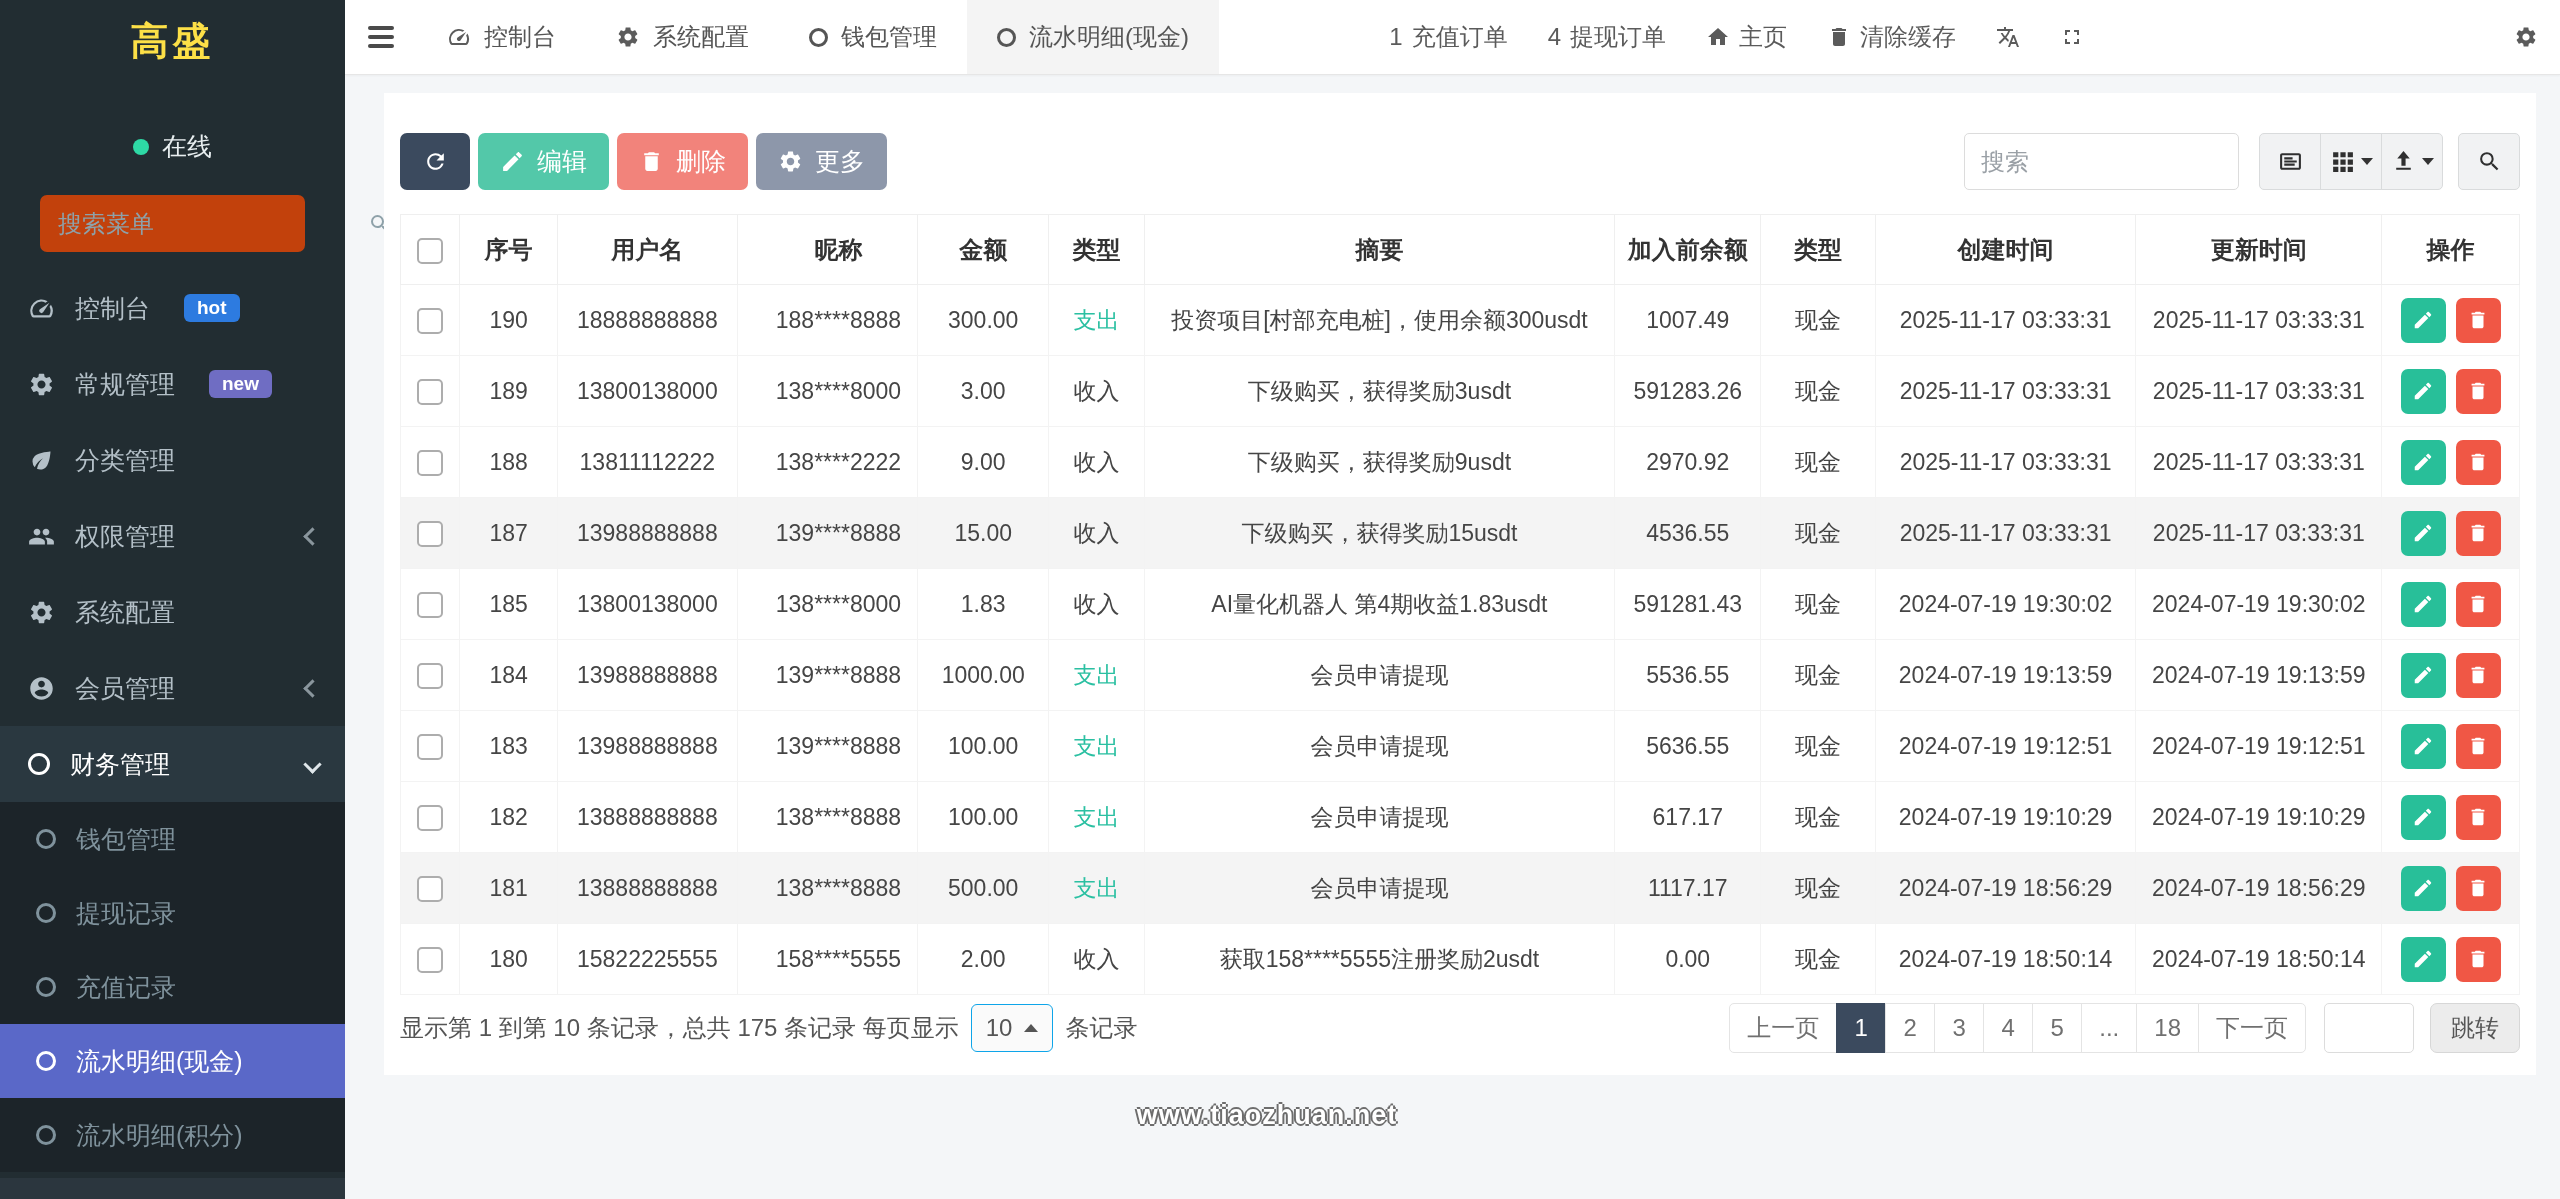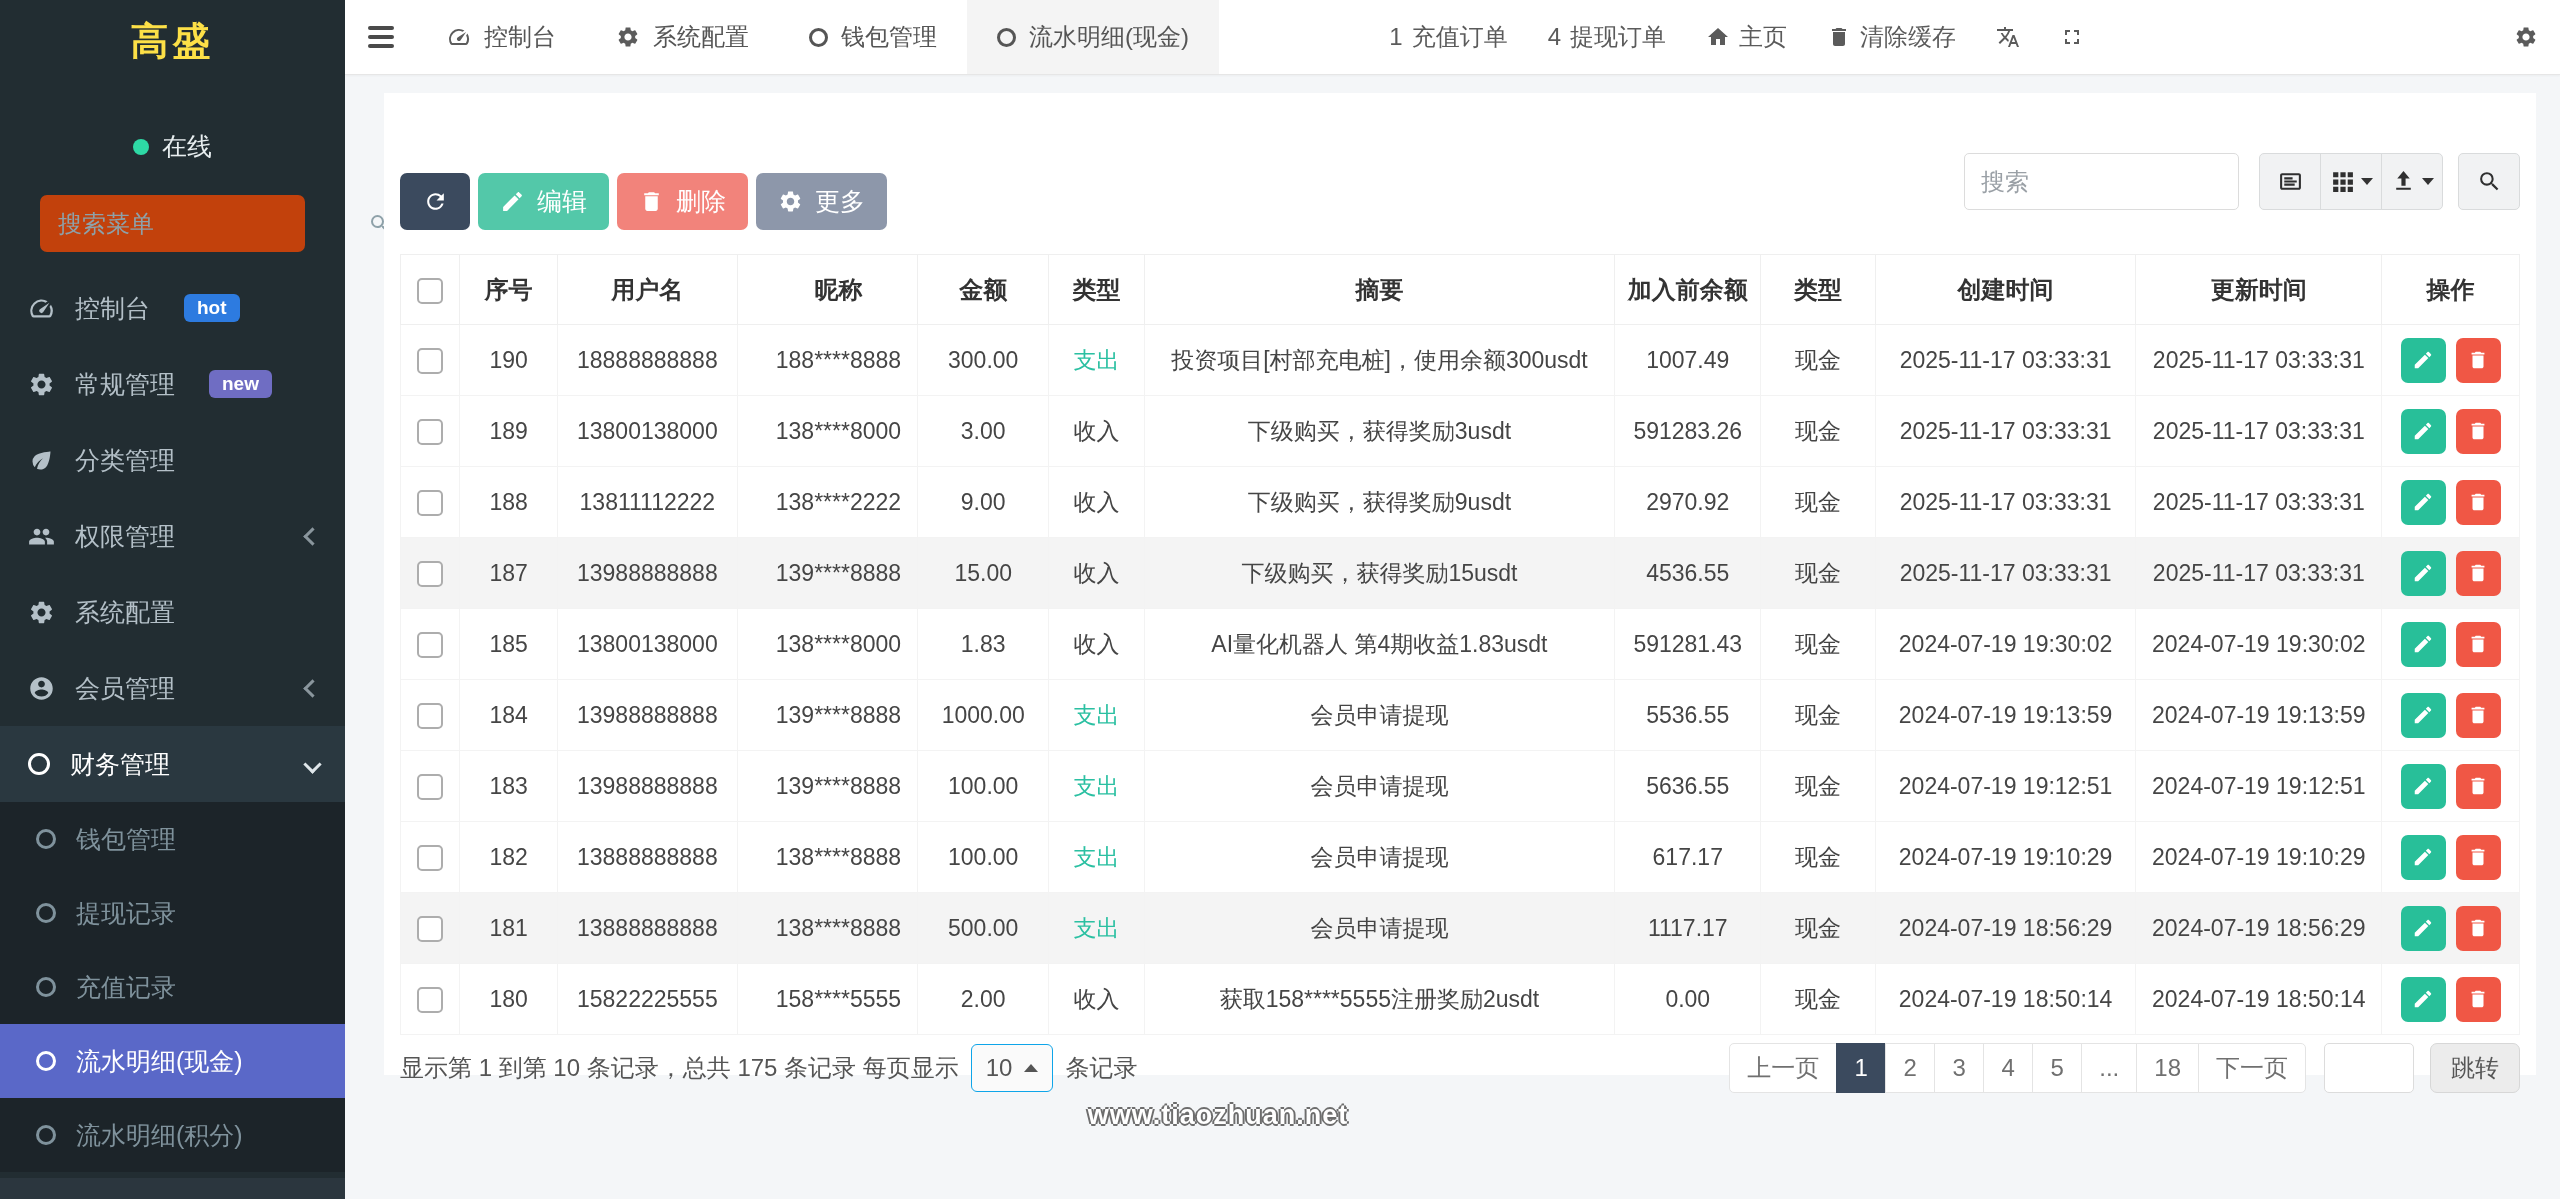--- a/index.html
+++ b/index.html
@@ -44,21 +44,21 @@
   .nav-right { margin-left:auto; display:flex; align-items:center; gap:40px; padding-right:22px; font-size:24px; color:#5b5b5b; }
   .nav-link { display:flex; align-items:center; gap:9px; cursor:pointer; }
   .nav-link .ico { width:24px; height:24px; }
   .nav-gears { margin-left:390px; }
 
   
   .content { flex:1; padding:18px 24px 0 39px; position:relative; }
   .card { background:#fff; height:982px; padding:40px 16px 0; }
 
   .toolbar { display:flex; align-items:center; margin-bottom:24px; }
-  .btn { height:57px; border:none; border-radius:7px; display:inline-flex; align-items:center; gap:12px; padding:0 22px; margin-right:8px; color:#fff; font-size:25px; font-family:inherit; cursor:pointer;margin-top:40px; }
+  .btn { height:57px; border:none; border-radius:7px; display:inline-flex; align-items:center; gap:12px; padding:0 22px; margin-right:8px; color:#fff; font-size:25px; font-family:inherit; cursor:pointer; }
   .btn .ico { width:25px; height:25px; }
   .btn-refresh { width:70px; justify-content:center; padding:0; background:#3b4a5e; }
   .btn-edit { background:#53c8a9; }
   .btn-del { background:#f2837b; }
   .btn-more { background:#8d97aa; }
   .tb-right { margin-left:auto; display:flex; align-items:center; }
   .tb-search { width:275px; height:57px; border:1px solid #dcdcdc; border-radius:5px; padding:0 16px; font-size:24px; color:#555; font-family:inherit; outline:none; margin-right:20px; background:#fff; }
   .tb-search::placeholder { color:#9aa0a6; }
   .vgroup { display:flex; }
   .tbtn { width:62px; height:57px; background:#f1f2f3; border:1px solid #d9dbdc; margin-left:-1px; display:flex; align-items:center; justify-content:center; gap:6px; color:#2f2f2f; cursor:pointer; }
@@ -90,21 +90,21 @@
   .pagination { display:flex; align-items:center; margin-top:8px; font-size:24px; color:#555; }
   .psize { display:inline-flex; align-items:center; gap:12px; border:1px solid #0ea5e9; background:#fafafa; border-radius:6px; padding:9px 14px; margin:0 12px; cursor:pointer; }
   .pg { margin-left:auto; display:flex; }
   .pg-btn { min-width:50px; height:50px; padding:0 17px; border:1px solid #e4e4e4; margin-left:-1px; display:inline-flex; align-items:center; justify-content:center; color:#707070; background:#fff; font-size:24px; cursor:pointer; }
   .pg-btn:first-child { border-radius:5px 0 0 5px; margin-left:0; }
   .pg-btn:last-child { border-radius:0 5px 5px 0; }
   .pg-btn.active { background:#3b4a5e; border-color:#3b4a5e; color:#fff; }
   .jump-input { width:90px; height:50px; border:1px solid #dcdcdc; border-radius:5px; margin-left:18px; font-size:24px; padding:0 10px; outline:none; font-family:inherit; }
   .jump-btn { height:50px; padding:0 20px; margin-left:16px; background:#ececec; border:1px solid #d7d7d7; border-radius:7px; color:#555; font-size:24px; font-family:inherit; cursor:pointer; }
 
-  .watermark { position:absolute; left:1218px; top:1100px; transform:translateX(-50%); font-size:27px; font-weight:bold; color:#fff; text-shadow:-2px 0 0 #6d6d6d, 2px 0 0 #6d6d6d, 0 -2px 0 #6d6d6d, 0 2px 0 #6d6d6d; letter-spacing:1px; }
+  .watermark { position:absolute; left:1267px; top:1100px; transform:translateX(-50%); font-size:27px; font-weight:bold; color:#fff; text-shadow:-2px 0 0 #6d6d6d, 2px 0 0 #6d6d6d, 0 -2px 0 #6d6d6d, 0 2px 0 #6d6d6d; letter-spacing:1px; }
 </style>
 </head>
 <body>
 
 <aside class="sidebar">
   <div class="logo">高盛</div>
   <div class="online">
     <span class="dot"></span>
     <span>在线</span>
   </div>

